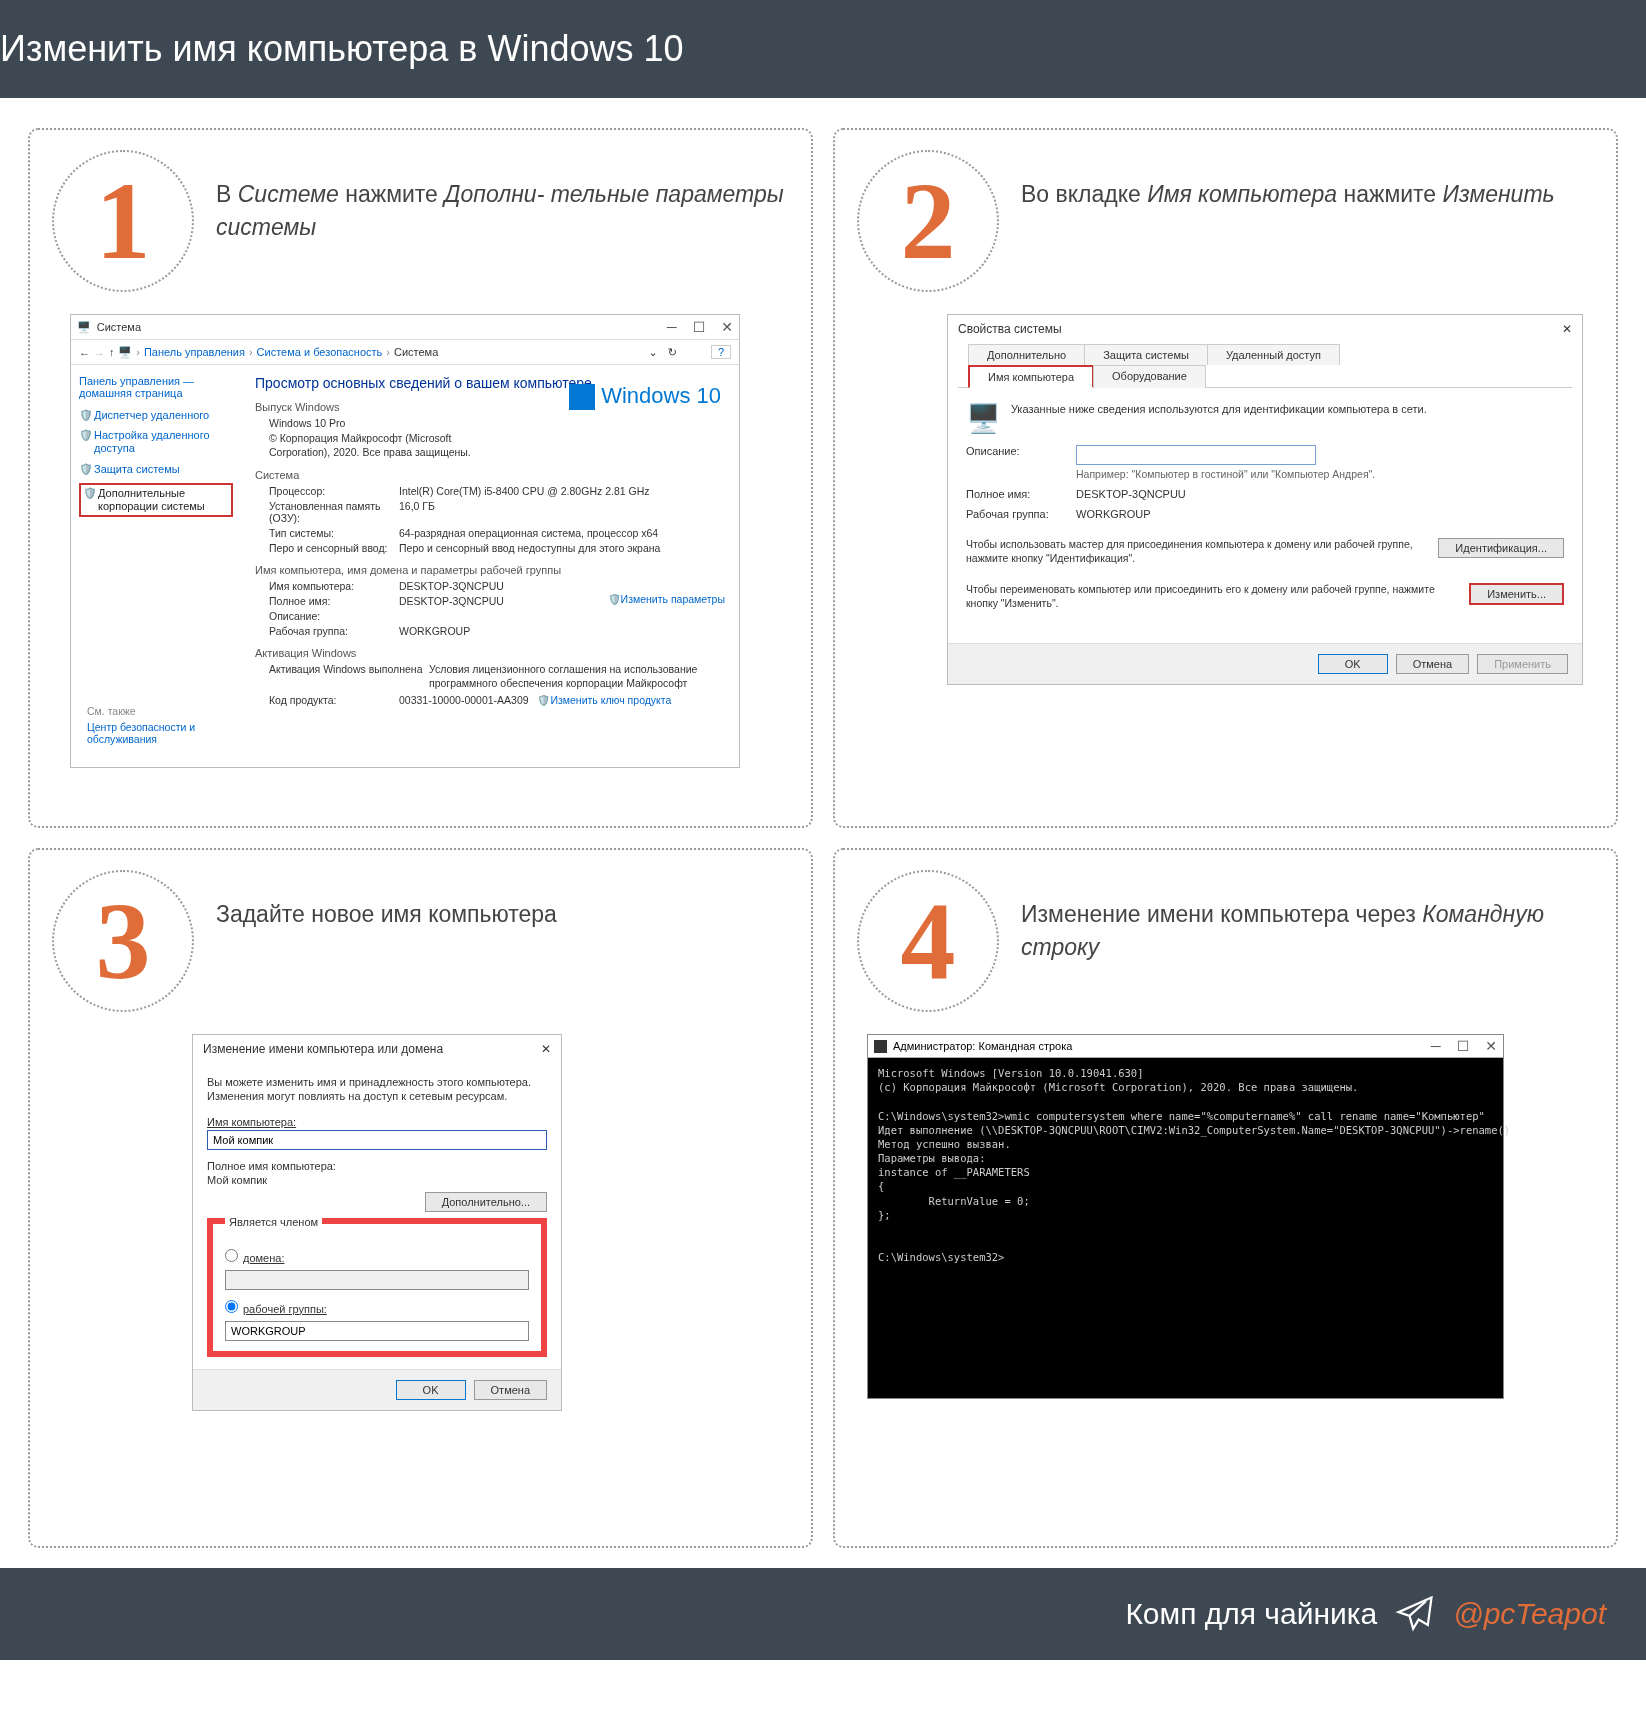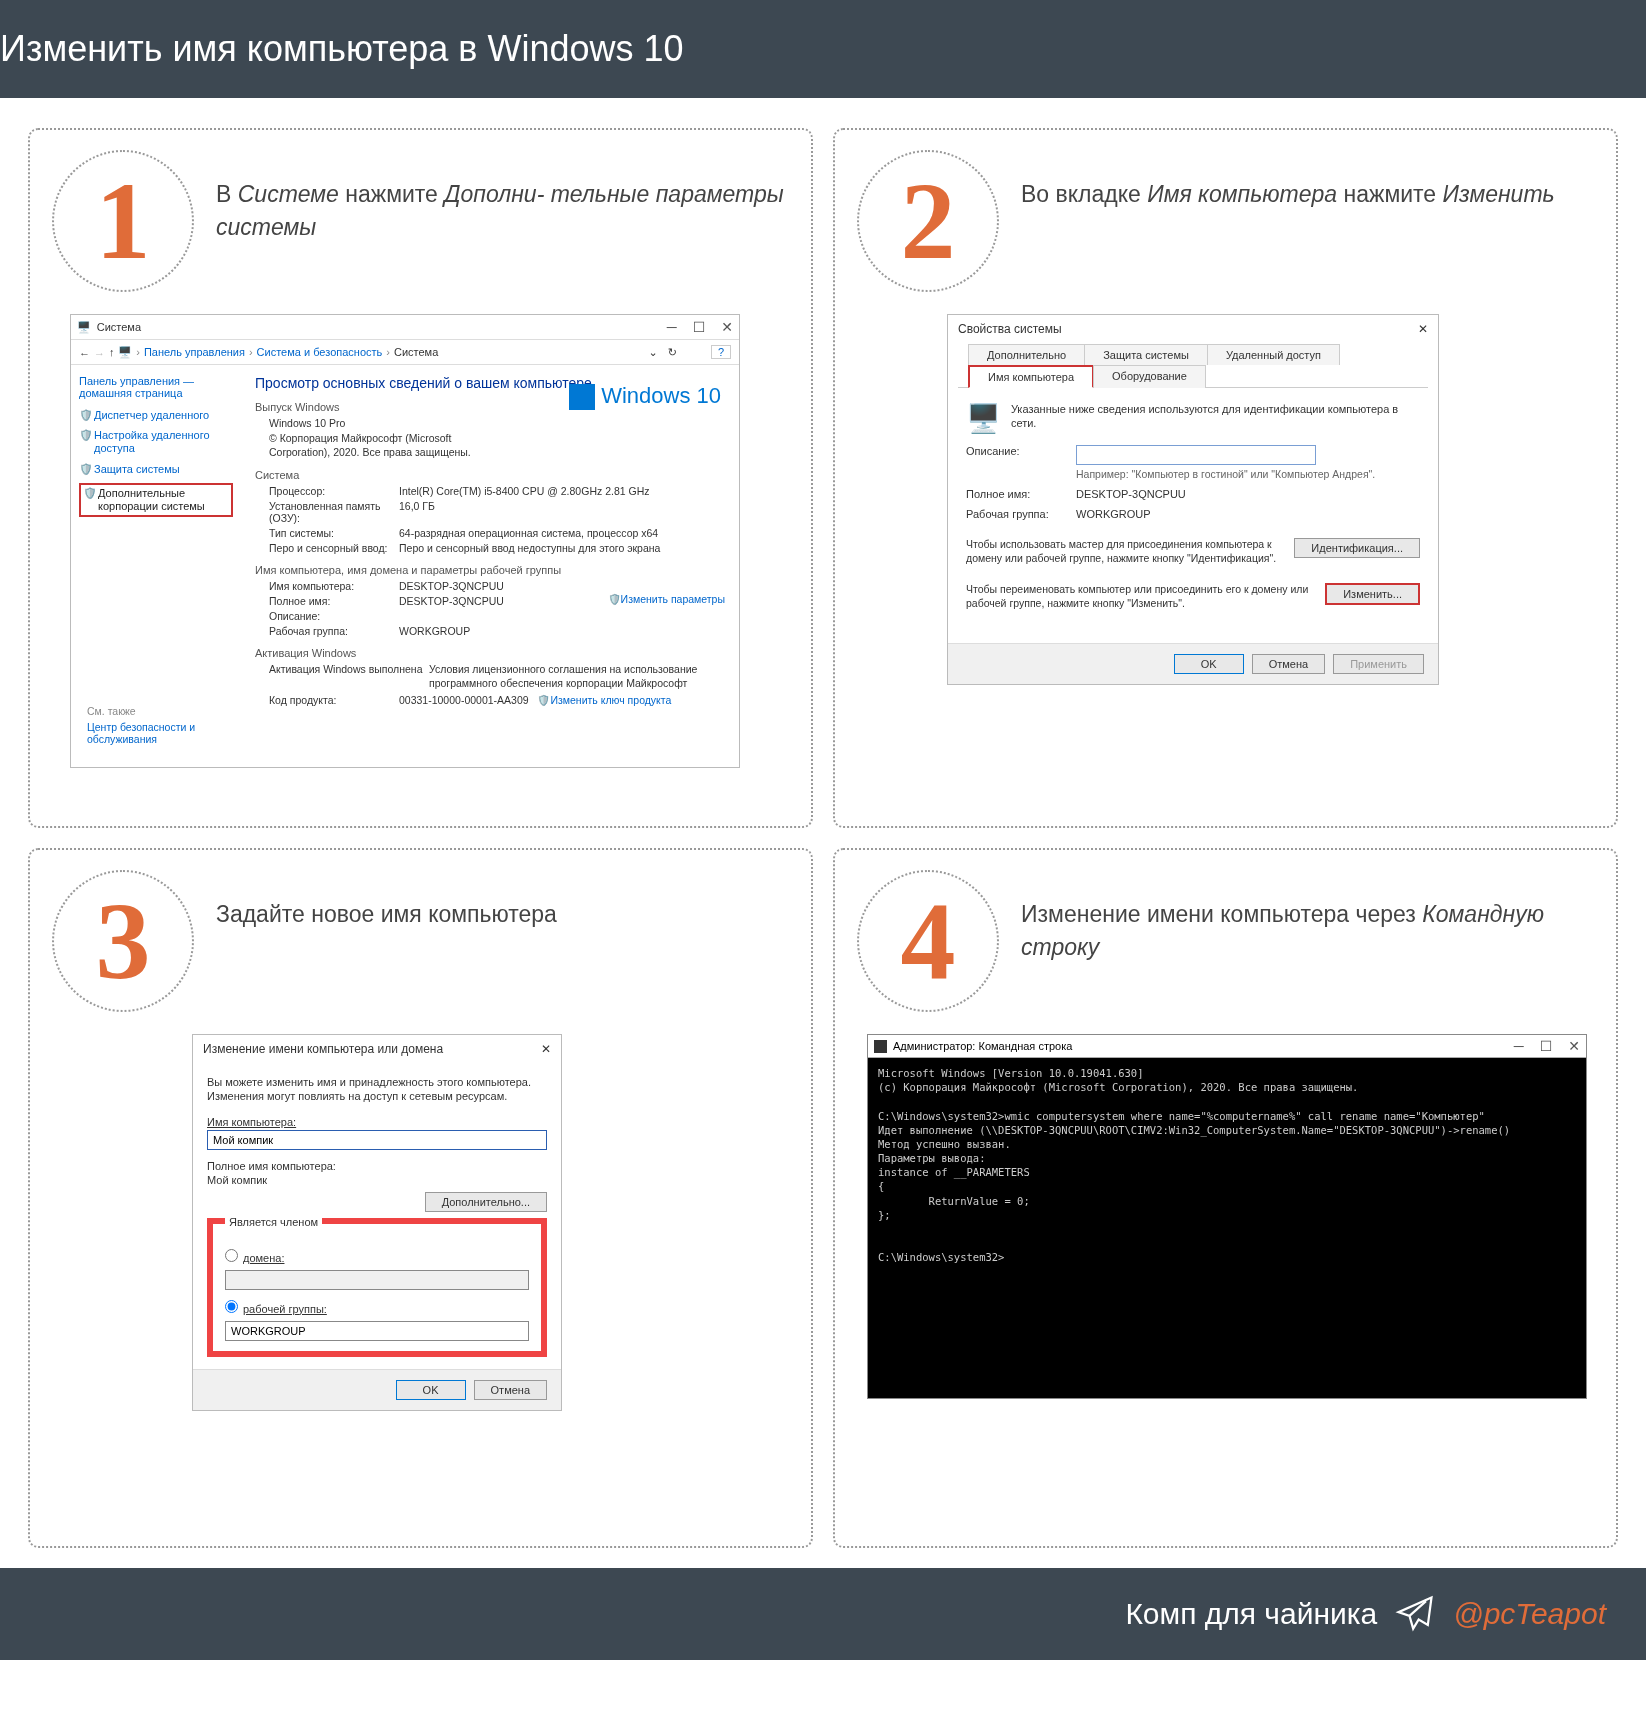--- a/index.html
+++ b/index.html
@@ -33,21 +33,21 @@
 .row{display:flex;font-size:10.5px;margin:3px 0}
 .row .lbl{width:130px;color:#333}
 .row .val{flex:1;color:#333}
 .winlogo{position:absolute;right:18px;top:18px;font-size:22px;font-weight:300;color:#0078d4}
 .winlogo .sq{display:inline-block;width:26px;height:26px;background:#0078d4;vertical-align:middle;margin-right:6px}
 .linkblue{color:#06c}
 .chg{position:absolute;right:14px;top:228px;color:#06c;font-size:10.5px;line-height:1.3;text-align:left}
 .footlinks{padding:8px 8px;font-size:10.5px}
 .footlinks .lk{color:#06c;margin:4px 0}
 
-.win2{margin-left:90px;width:492px}
+.win2{margin-left:90px;width:636px}
 .dlg-title{display:flex;justify-content:space-between;padding:7px 10px;font-size:12px}
 .tabs{display:flex;padding:0 10px;font-size:11px;border-bottom:1px solid #ccc}
 .tabs .tab{padding:4px 18px;border:1px solid #ccc;border-bottom:none;background:#f4f4f4;margin-right:-1px;position:relative;top:1px}
 .tabs .tab.active{background:#fff;border:2px solid #c33;border-bottom:1px solid #fff}
 .dlg-body{padding:14px 18px;font-size:11px}
 .dlg-row{display:flex;margin:8px 0;align-items:flex-start}
 .dlg-row .l{width:110px}
 .dlg-row .r{flex:1}
 .txtfield{border:1px solid #7a9fd4;height:20px;width:240px;background:#fff}
 .hint{color:#666;font-size:10.5px;margin-top:3px}
@@ -63,21 +63,21 @@
 .win3 .flbl{margin-top:10px;margin-bottom:2px}
 .win3 .inp{border:1px solid #2a5db0;padding:3px 5px;width:100%;font-size:11px}
 .win3 .adv{text-align:right;margin:10px 0}
 .fieldset{border:6px solid #ef4444;padding:10px 12px;margin-top:8px}
 .fieldset .leg{position:relative;top:-18px;background:#fff;padding:0 4px;display:inline-block}
 .radio{margin:3px 0}
 .radio input{margin-right:5px}
 .wginp{border:1px solid #888;padding:3px 5px;width:100%;margin-top:3px;font-size:11px}
 .win3 .dlg-btns{justify-content:flex-end}
 
-.cmd{margin-left:10px;width:720px;background:#000;border:1px solid #888}
+.cmd{margin-left:10px;width:637px;background:#000;border:1px solid #888}
 .cmd .titlebar{background:#fff;color:#000;border-bottom:1px solid #aaa;padding:3px 6px;font-size:11px}
 .cmd .tb-left{gap:6px}
 .cmd .cmdico{width:13px;height:13px;background:#333;display:inline-block}
 .cmd pre{color:#ccc;font-family:Consolas,monospace;font-size:10.5px;padding:8px 10px;white-space:pre;line-height:1.35;min-height:340px}
 
 .ftr{background:#3d4852;color:#fff;display:flex;justify-content:flex-end;align-items:center;gap:16px;padding:24px 40px;font-size:30px}
 .ftr .handle{color:#e06c39;font-style:italic}
 .tg-icon{width:44px;height:44px}
 </style>
 </head>

